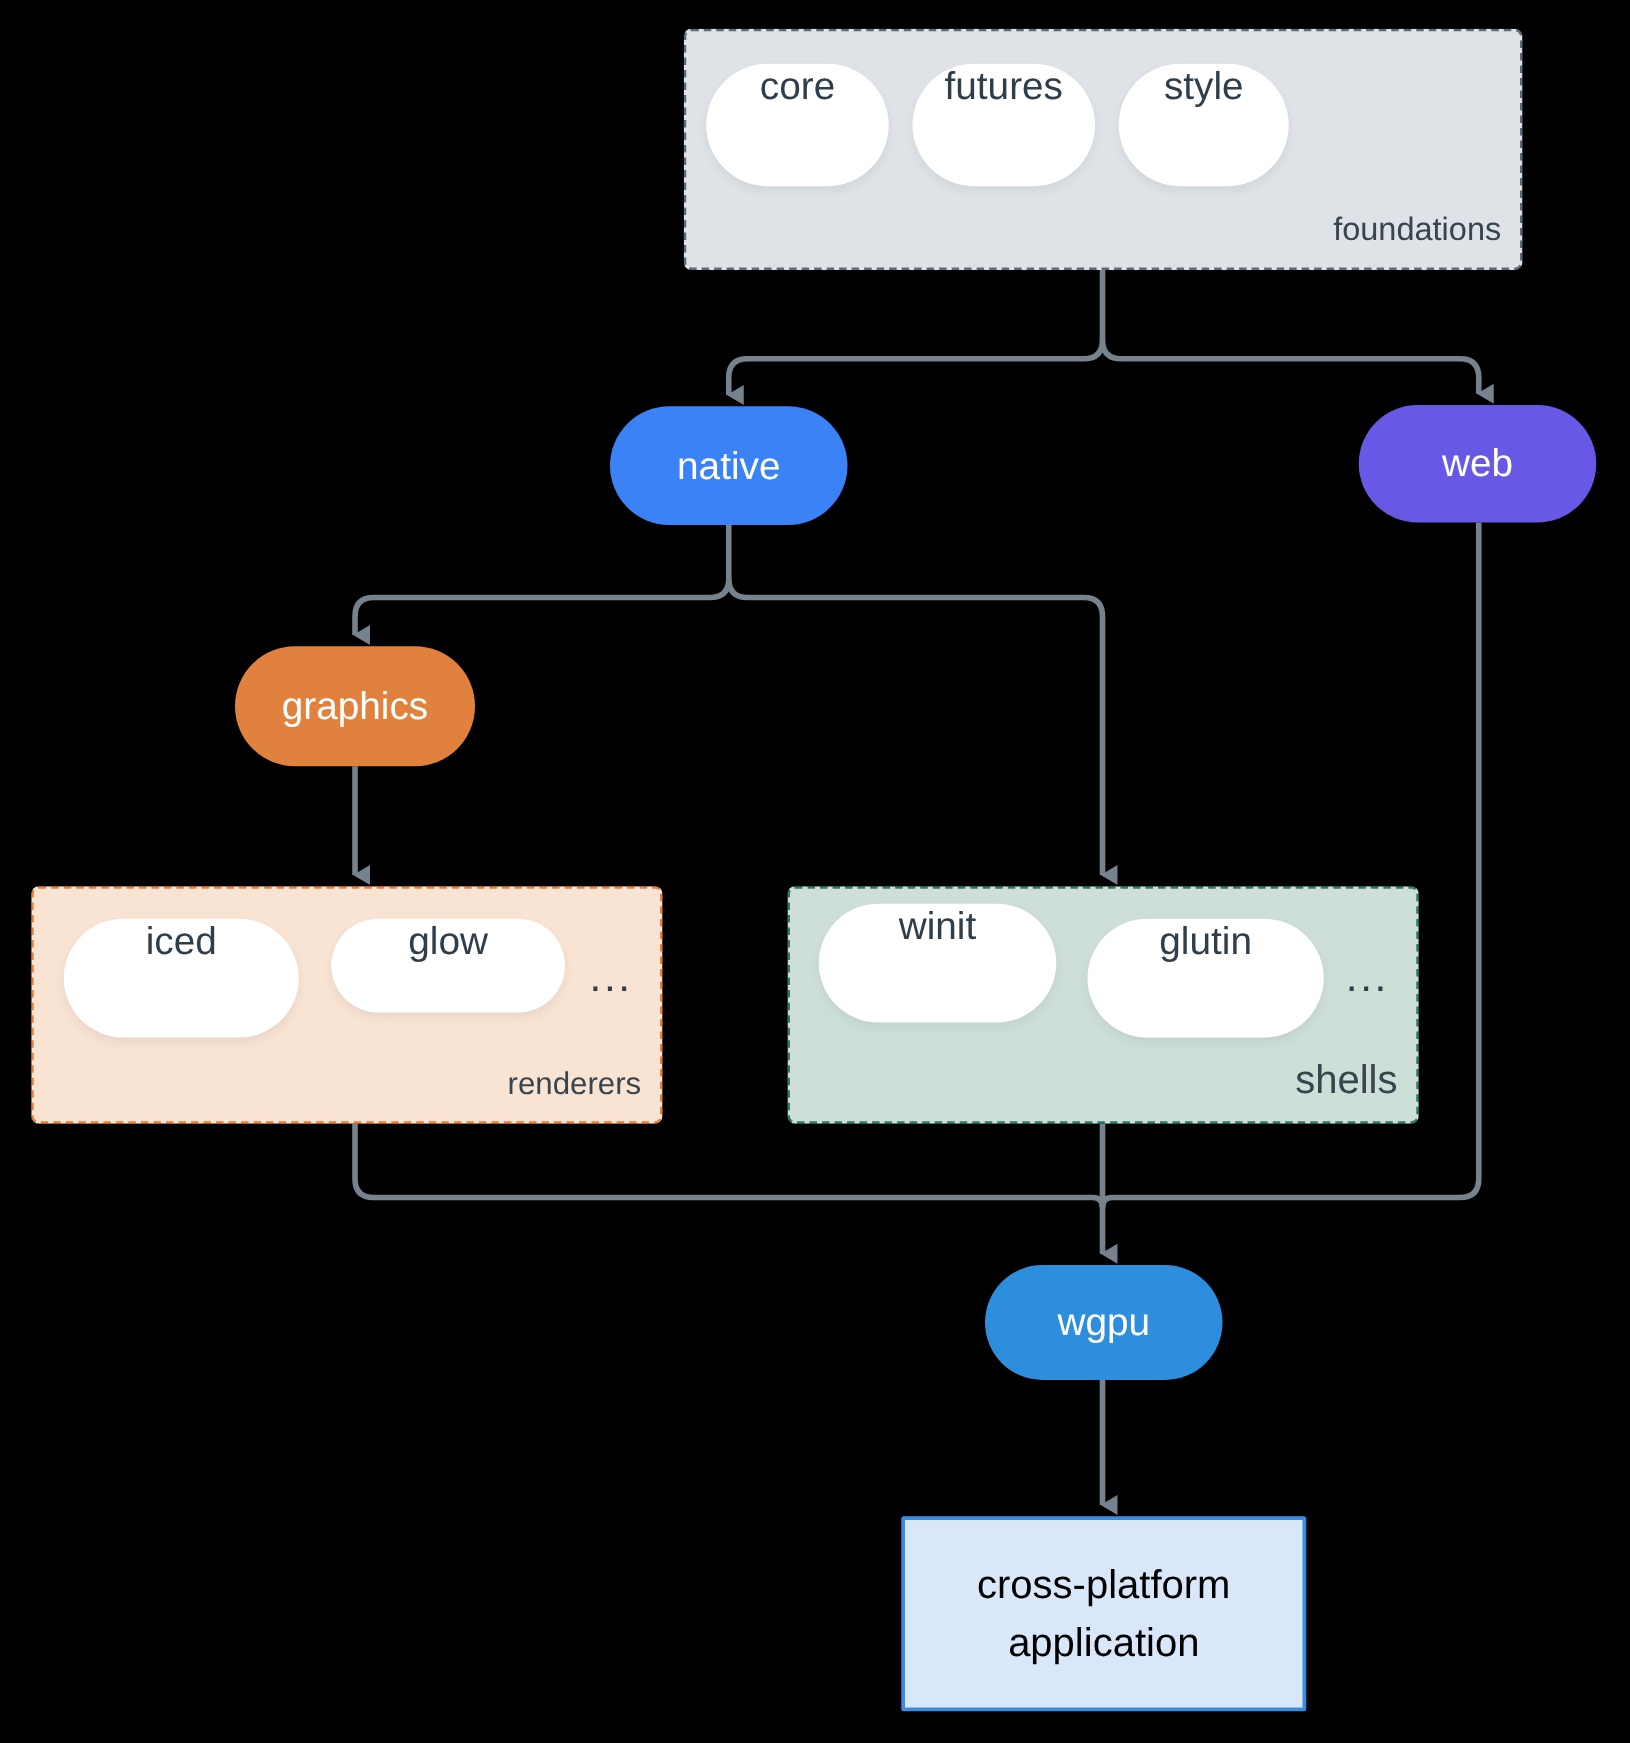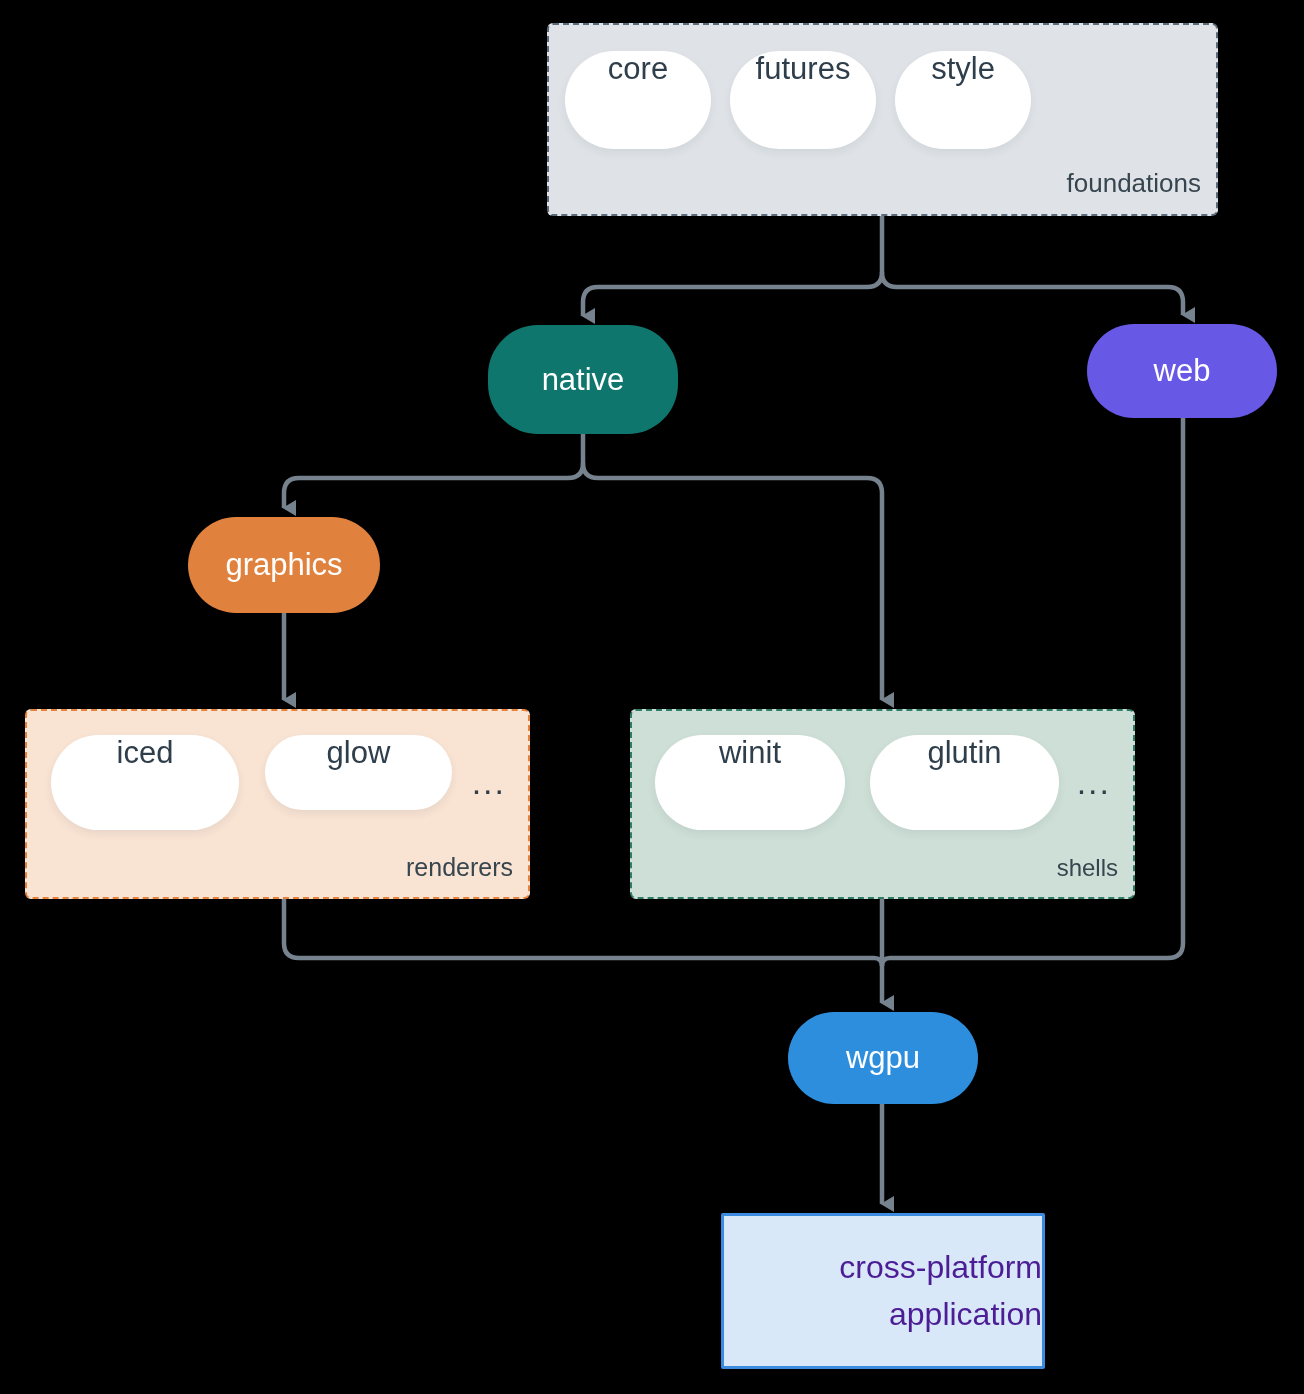--- a/index.html
+++ b/index.html
@@ -19,31 +19,31 @@
 
   
   .pill{position:absolute;background:#fff;border-radius:50px;
       display:flex;align-items:flex-start;justify-content:center;
       font-size:31px;color:#2F3E4B;box-shadow:0 4px 8px rgba(40,60,80,0.08);}
   .more{position:absolute;font-size:34px;color:#2F3E4B;letter-spacing:2px;}
 
   
   .node{position:absolute;border-radius:50px;display:flex;align-items:center;
       justify-content:center;font-size:31px;color:#fff;}
-  .node.native{left:488px;top:325px;width:190px;height:109px;background:#0f766e;}
+  .node.native{left:488px;top:325px;width:190px;height:95px;background:#3b82f6;}
   .node.web{left:1087px;top:324px;width:190px;height:94px;background:#6759E6;}
   .node.graphics{left:188px;top:517px;width:192px;height:96px;background:#E0823E;}
   .node.iced{left:788px;top:1012px;width:190px;height:92px;background:#2E8EDE;}
 
   
   .appbox{position:absolute;left:721px;top:1213px;width:324px;height:156px;
       background:#D9E8F9;border:3px solid #3B8CE1;border-radius:2px;
       box-sizing:border-box;display:flex;flex-direction:column;
-      align-items:flex-end;justify-content:center;
-      font-size:32px;line-height:47px;color:#4c1d95;}
+      align-items:center;justify-content:center;
+      font-size:32px;line-height:47px;color:#000000;}
 </style>
 </head>
 <body>
 
 <div class="canvas">
 
   <svg class="connectors" width="1304" height="1394" viewBox="0 0 1304 1394">
     <defs>
       <marker id="arrowhead" viewBox="0 0 18 14" refX="9" refY="12" markerWidth="18" markerHeight="14" markerUnits="userSpaceOnUse" orient="auto">
         <path d="M1,0 L17,0 L9,13.5 Z" fill="#76828E"></path>
@@ -91,28 +91,28 @@
       <span>iced</span>
     </div>
     <div class="pill" style="left:238px;top:24px;width:187px;height:75px;">
       <span>glow</span>
     </div>
     <div class="more" style="right:22px;top:52px;">...</div>
     <div class="group-label" style="font-size:25px;">renderers</div>
   </div>
 
   <div class="group shells">
-    <div class="pill" style="left:23px;top:24px;width:190px;height:95px;">
+    <div class="pill" style="left:23px;top:12px;width:190px;height:95px;">
       <span>winit</span>
     </div>
     <div class="pill" style="left:238px;top:24px;width:189px;height:95px;">
       <span>glutin</span>
     </div>
     <div class="more" style="right:22px;top:52px;">...</div>
-    <div class="group-label" style="font-size:24px;margin-top:44px;">shells</div>
+    <div class="group-label" style="font-size:32px;margin-top:44px;">shells</div>
   </div>
 
   <div class="node iced">
     <span>wgpu</span>
   </div>
 
   <div class="appbox">
     <span>cross-platform</span>
     <span>application</span>
   </div>

